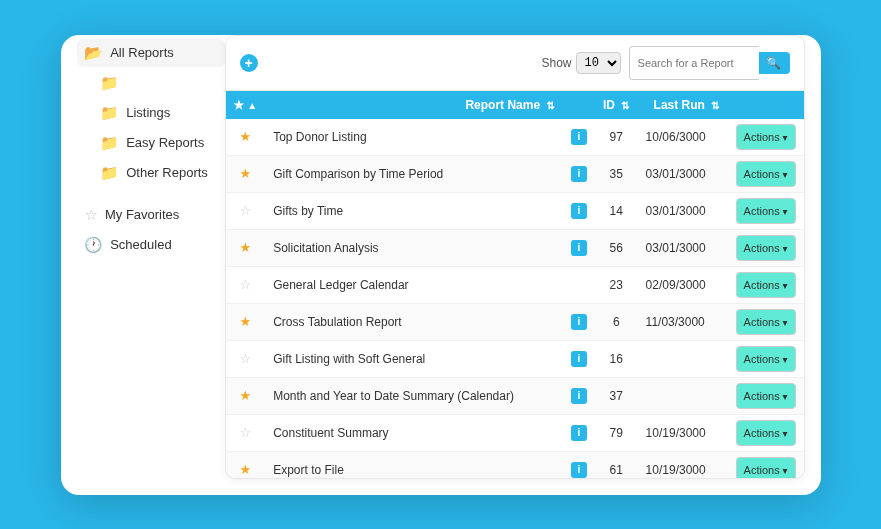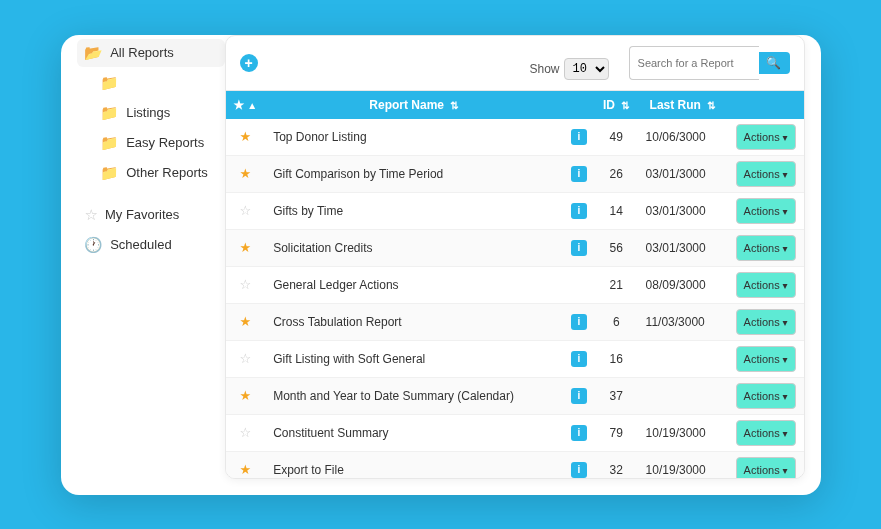--- a/index.html
+++ b/index.html
@@ -133,22 +133,22 @@
       align-items: center;
       justify-content: center;
       color: #fff;
       font-size: 14px;
       font-weight: 700;
       line-height: 1;
     }
 
     .toolbar-right {
       display: flex;
-      align-items: flex-end;
-      gap: 20px;
+      align-items: center;
+      gap: 8px;
       font-size: 12px;
       color: #555;
     }
 
     .show-select {
       display: flex;
       align-items: center;
       gap: 4px;
     }
 
@@ -197,21 +197,21 @@
       font-size: 12px;
     }
 
     thead tr {
       background: #29b6e8;
       color: #fff;
     }
 
     thead th {
       padding: 7px 8px;
-      text-align: center;
+      text-align: right;
       font-weight: 600;
       font-size: 12px;
       white-space: nowrap;
     }
 
     thead th.center { text-align: center; }
 
     tbody tr {
       border-bottom: 1px solid #f0f0f0;
     }
@@ -337,35 +337,35 @@
           </thead>
           <tbody id="table-body">
           <tr>
       <td class="center">
         <span class="star-filled">★</span>
       </td>
       <td>Top Donor Listing</td>
       <td class="center">
         <span class="info-btn">i</span>
       </td>
-      <td class="center">49</td>
+      <td class="center">97</td>
       <td>10/06/3000</td>
       <td>
         <button class="actions-btn">Actions</button>
       </td>
     </tr>
               <tr>
       <td class="center">
         <span class="star-filled">★</span>
       </td>
       <td>Gift Comparison by Time Period</td>
       <td class="center">
         <span class="info-btn">i</span>
       </td>
-      <td class="center">26</td>
+      <td class="center">35</td>
       <td>03/01/3000</td>
       <td>
         <button class="actions-btn">Actions</button>
       </td>
     </tr>
               <tr>
       <td class="center">
         <span class="star-empty">☆</span>
       </td>
       <td>Gifts by Time</td>
@@ -375,40 +375,40 @@
       <td class="center">14</td>
       <td>03/01/3000</td>
       <td>
         <button class="actions-btn">Actions</button>
       </td>
     </tr>
               <tr>
       <td class="center">
         <span class="star-filled">★</span>
       </td>
-      <td>Solicitation Credits</td>
+      <td>Solicitation Analysis</td>
       <td class="center">
         <span class="info-btn">i</span>
       </td>
       <td class="center">56</td>
       <td>03/01/3000</td>
       <td>
         <button class="actions-btn">Actions</button>
       </td>
     </tr>
               <tr>
       <td class="center">
         <span class="star-empty">☆</span>
       </td>
-      <td>General Ledger Actions</td>
+      <td>General Ledger Calendar</td>
       <td class="center">
         
       </td>
-      <td class="center">21</td>
-      <td>08/09/3000</td>
+      <td class="center">23</td>
+      <td>02/09/3000</td>
       <td>
         <button class="actions-btn">Actions</button>
       </td>
     </tr>
               <tr>
       <td class="center">
         <span class="star-filled">★</span>
       </td>
       <td>Cross Tabulation Report</td>
       <td class="center">
@@ -463,21 +463,21 @@
       </td>
     </tr>
               <tr>
       <td class="center">
         <span class="star-filled">★</span>
       </td>
       <td>Export to File</td>
       <td class="center">
         <span class="info-btn">i</span>
       </td>
-      <td class="center">32</td>
+      <td class="center">61</td>
       <td>10/19/3000</td>
       <td>
         <button class="actions-btn">Actions</button>
       </td>
     </tr>
             </tbody>
         </table>
       </div>
     </div>
   </div>

